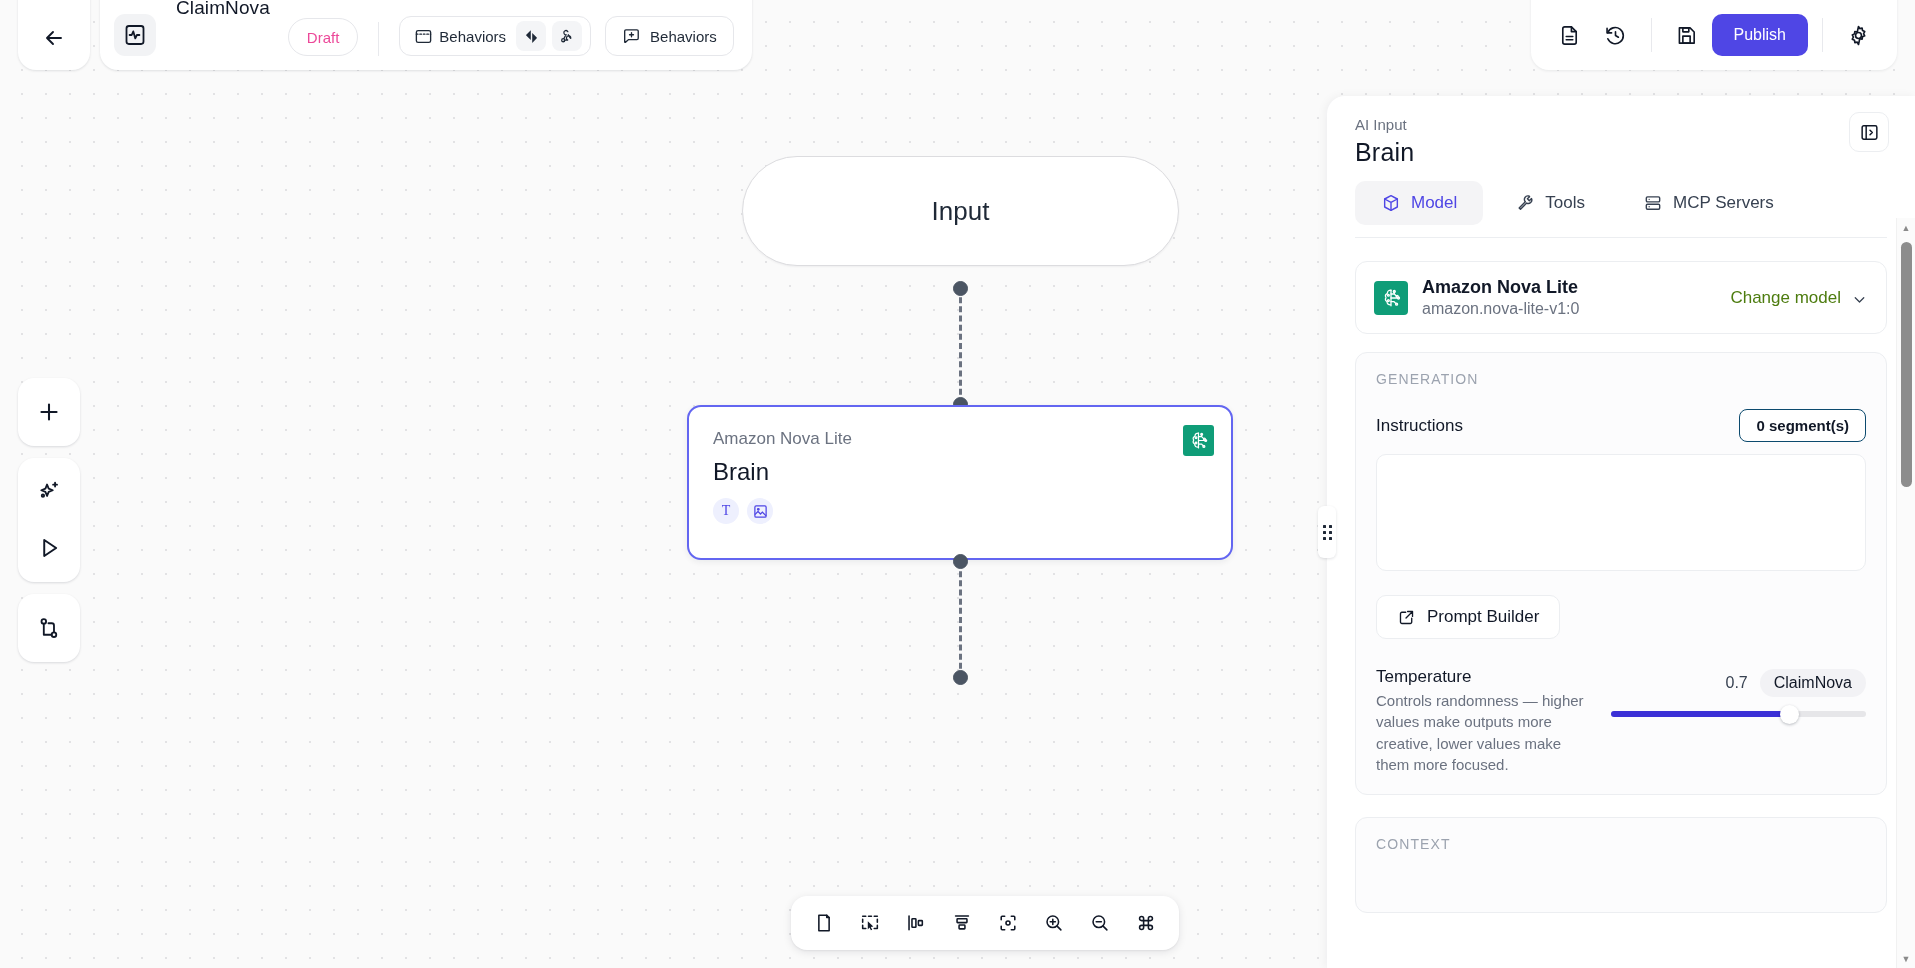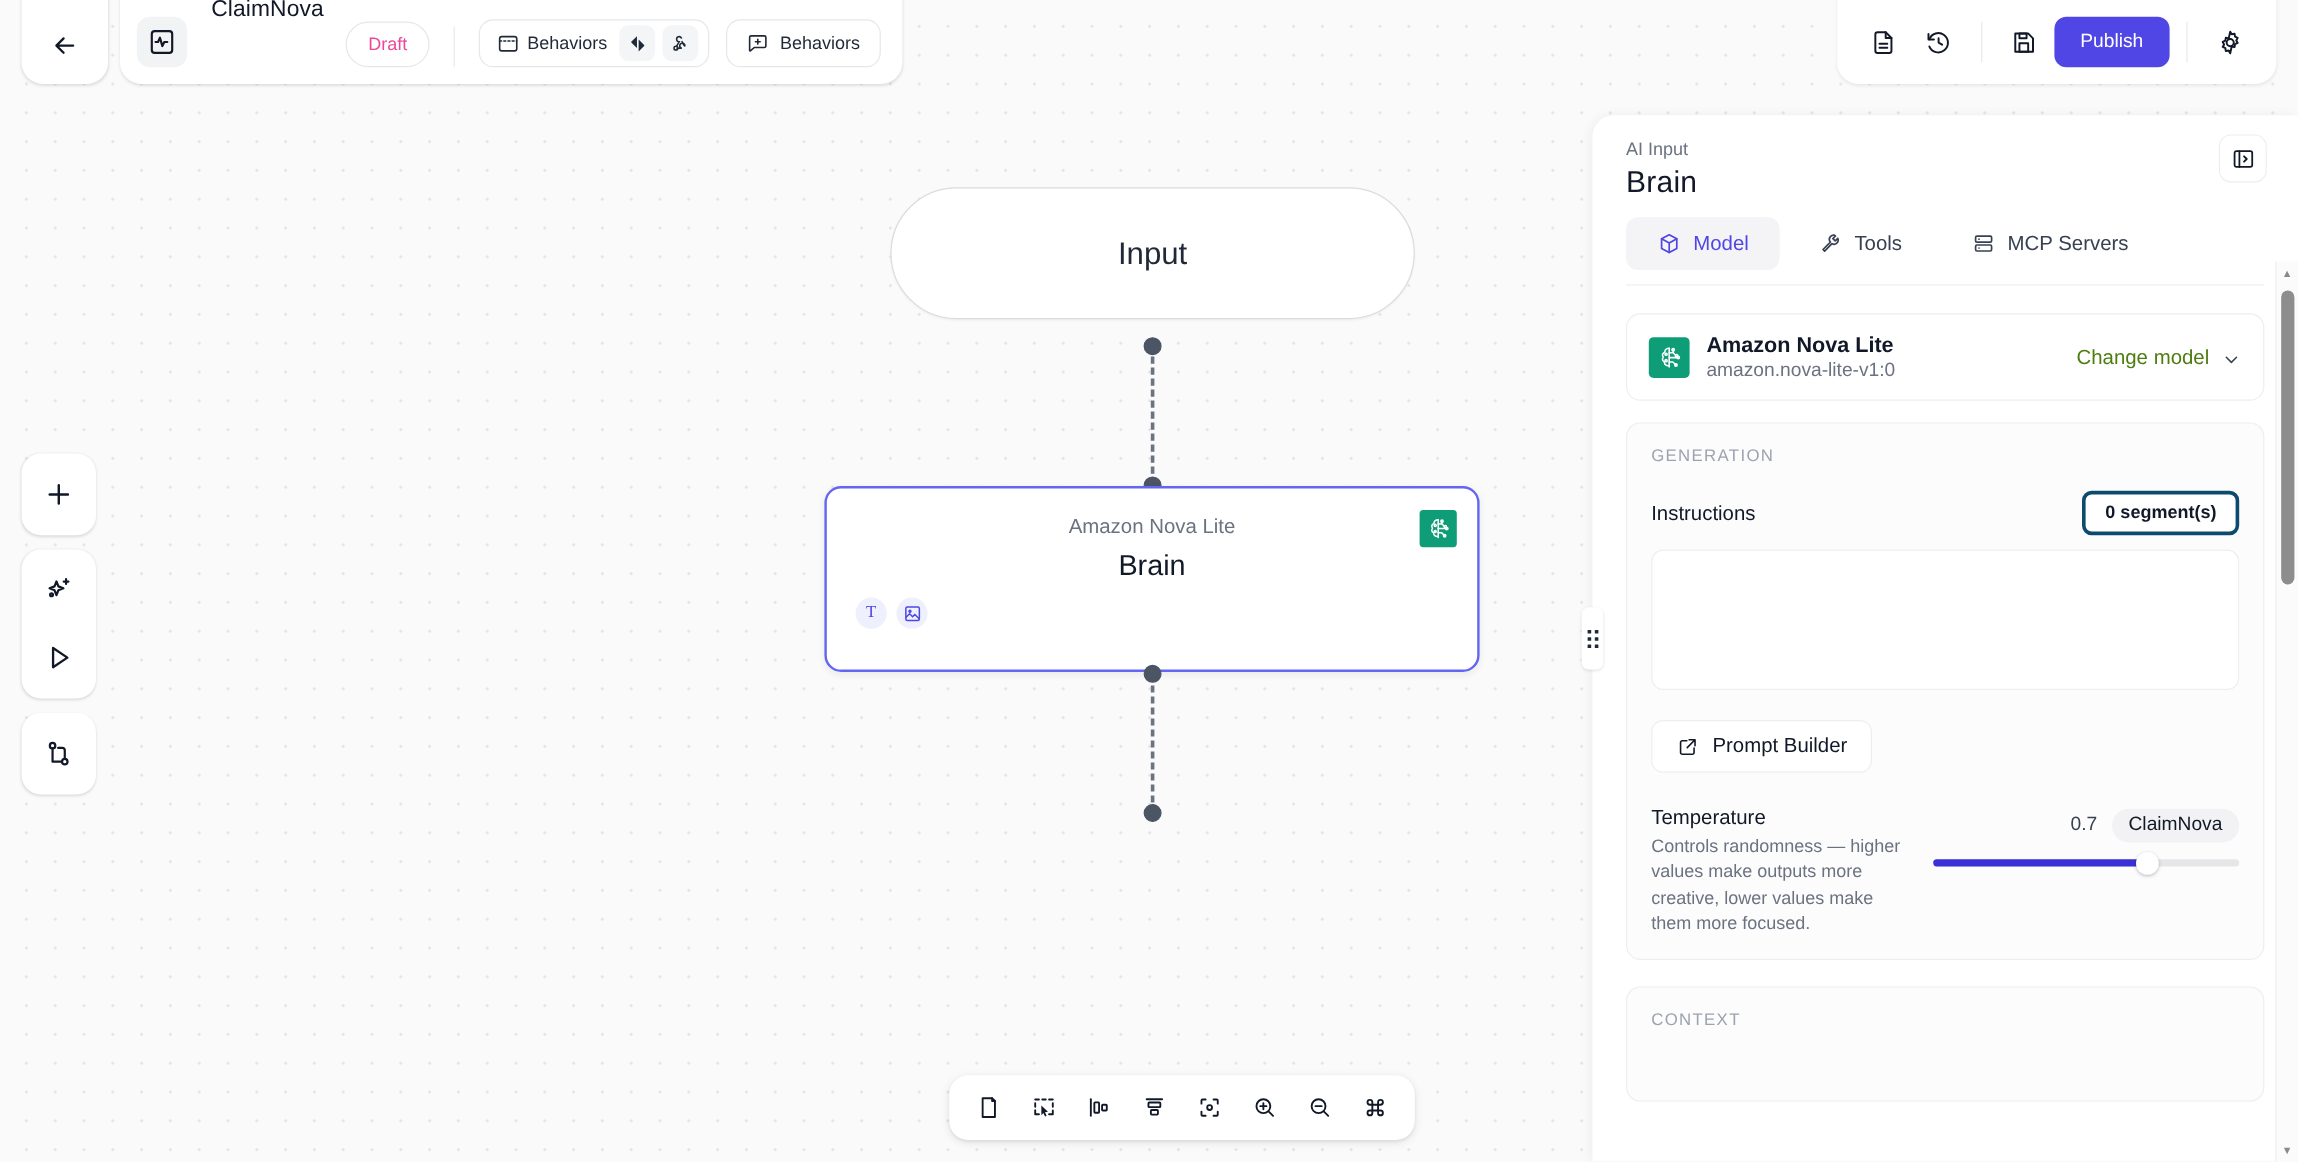--- a/index.html
+++ b/index.html
@@ -12,21 +12,20 @@
   #app { position: relative; width: 1915px; height: 968px; }
 
   
   #canvas {
     position: absolute; inset: 0;
     background-color: #fafafa;
     background-image:
       radial-gradient(circle, #e2e2e4 1.1px, transparent 1.2px);
     background-size: 24px 24px;
     background-position: 10px 10px;
-    text-align: center;
   }
 
   
   .tb-back {
     position: absolute; left: 18px; top: -26px;
     width: 72px; height: 96px;
     background: #fff;
     border-radius: 0 0 18px 18px;
     box-shadow: 0 1px 3px rgba(16,24,40,.08), 0 1px 2px rgba(16,24,40,.04);
     display: flex; align-items: flex-end; justify-content: center;
@@ -223,21 +222,21 @@
   }
   .sec-title {
     font-size: 14px; letter-spacing: 1.1px; color: #9ca3af;
   }
   .row-between {
     display: flex; align-items: center; justify-content: space-between;
     margin-top: 22px;
   }
   .field-label { font-size: 17px; color: #111827; }
   .pill-badge {
-    border: 3px solid #0c4a6e; border-radius: 8px; background: #fff;
+    border: 1px solid #0c4a6e; border-radius: 8px; background: #fff;
     font-size: 15px; color: #111827; font-weight: bold;
     padding: 7px 16px;
   }
   .textarea {
     margin-top: 12px; width: 100%; height: 117px;
     border: 1px solid #eceef1; border-radius: 10px; background: #fff;
     resize: none; font-family: inherit; font-size: 15px; padding: 10px 12px;
     outline: none;
   }
   .pb-btn {

